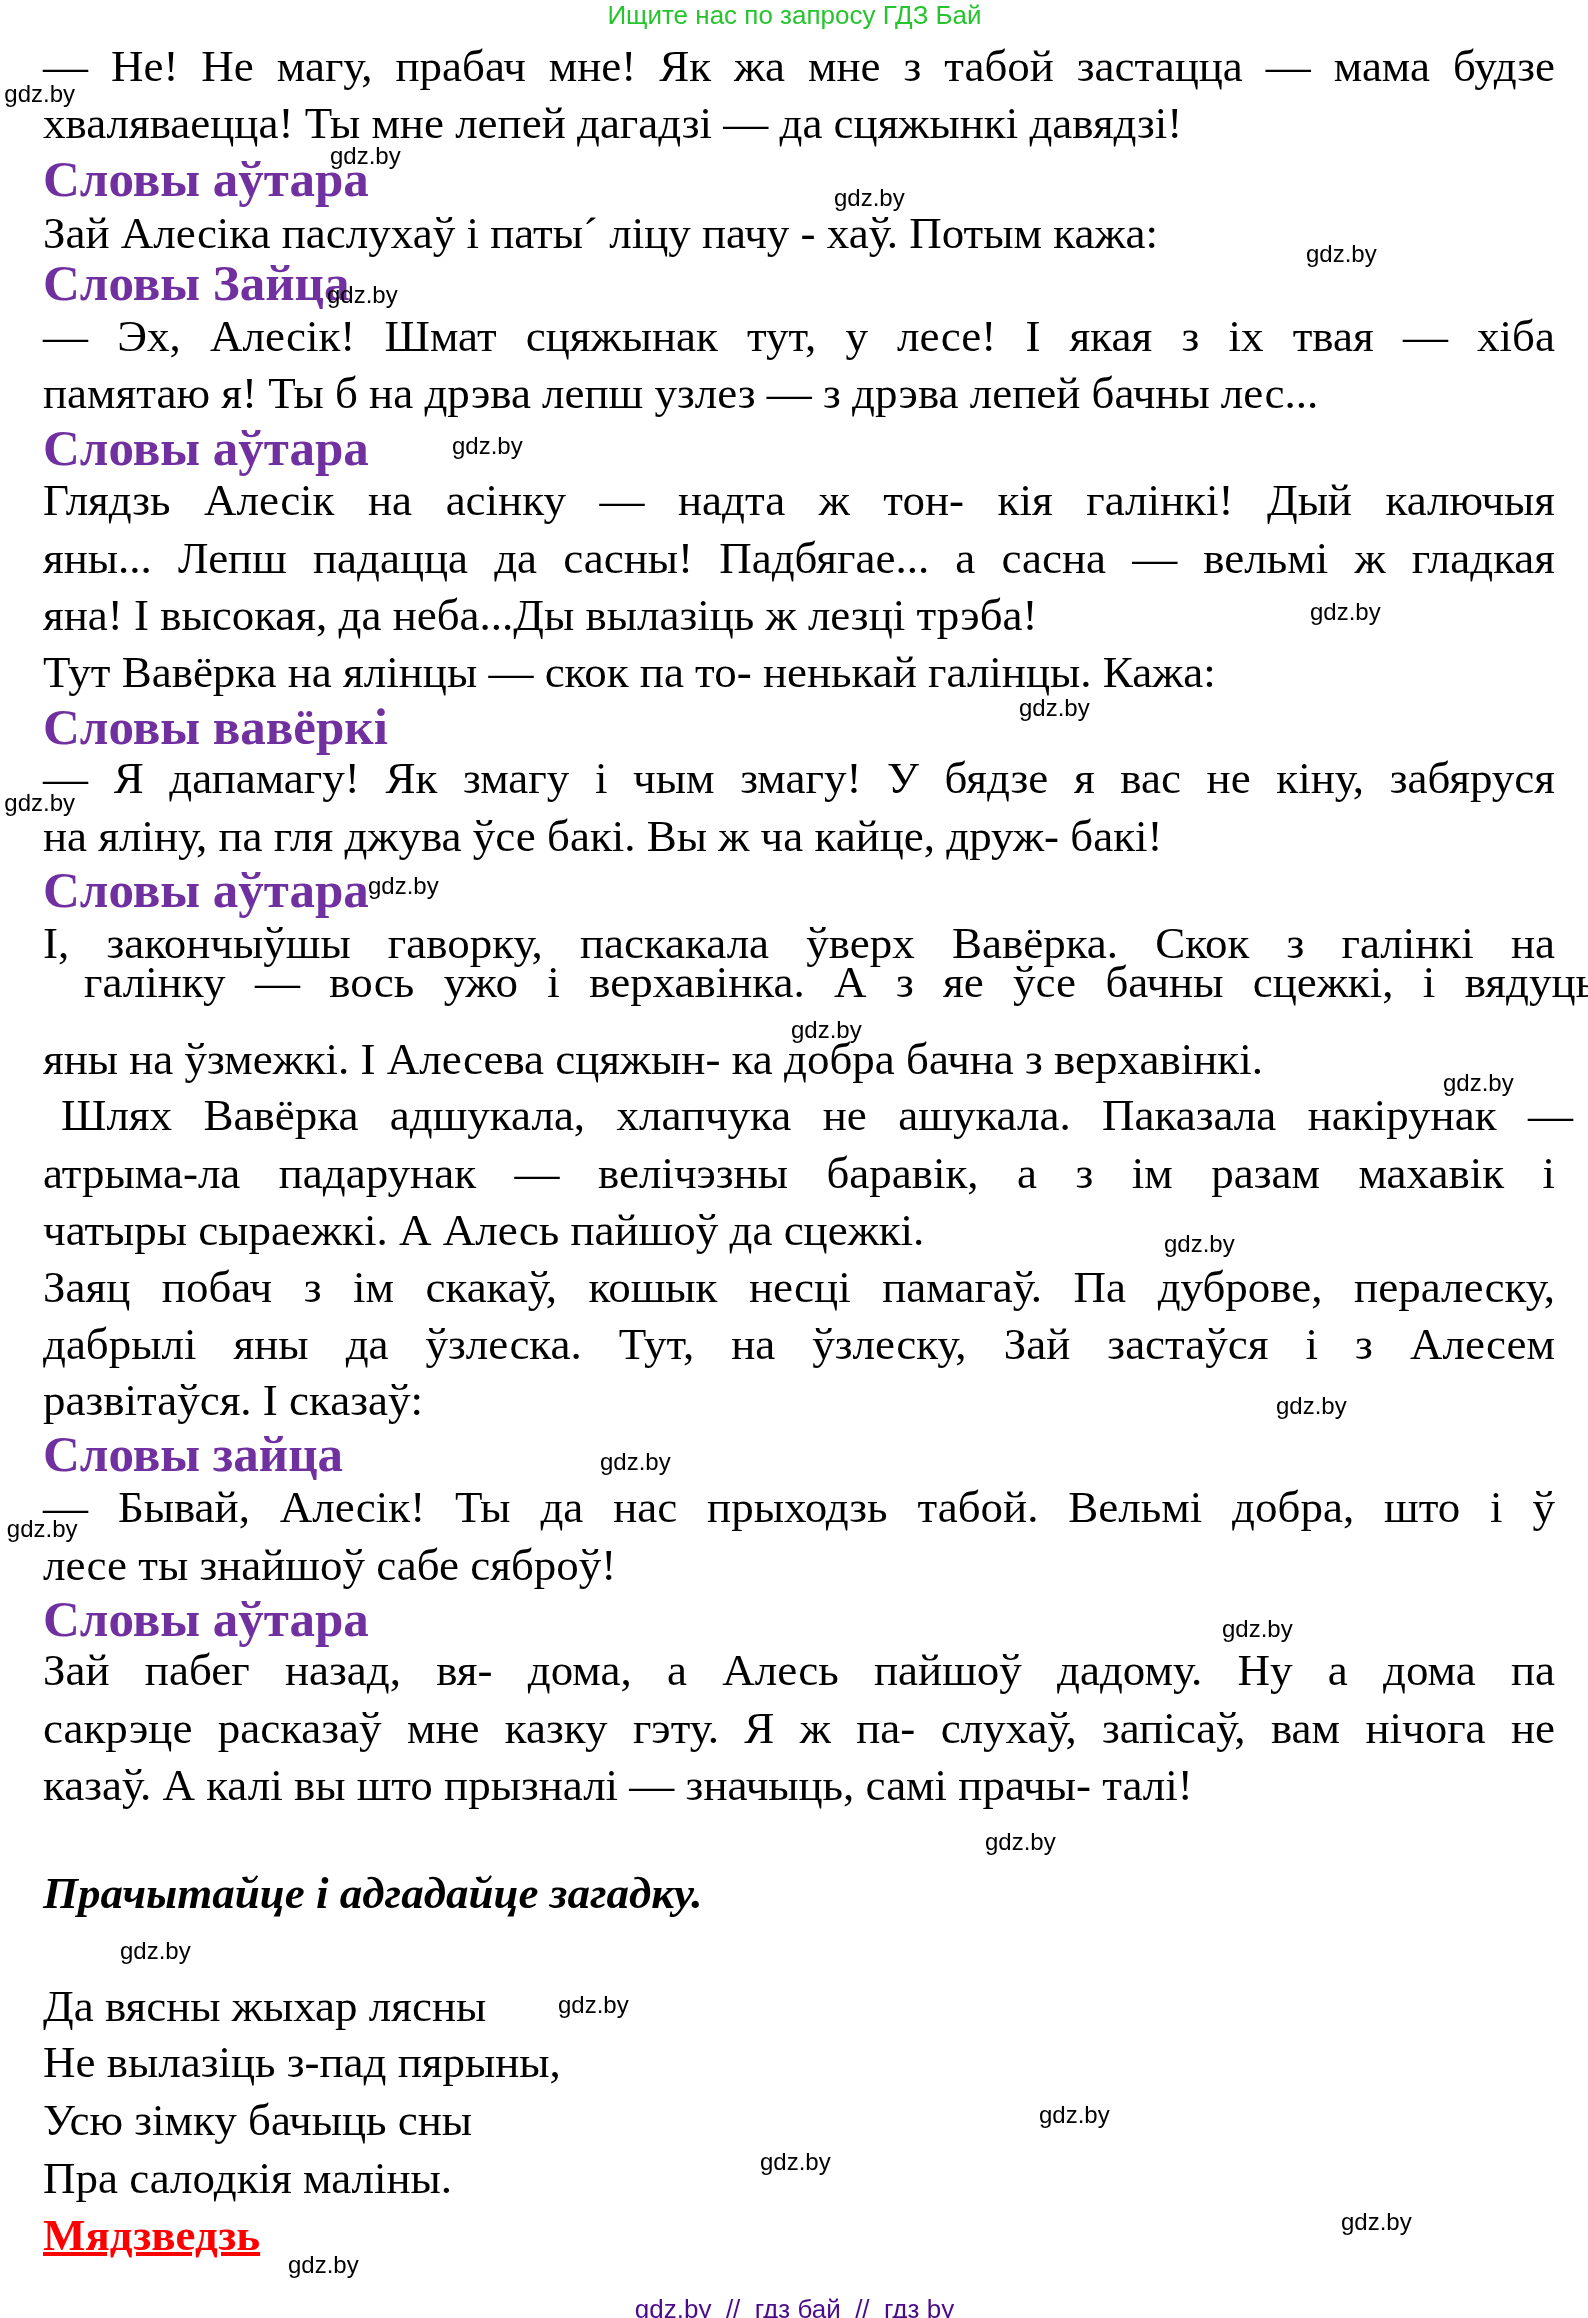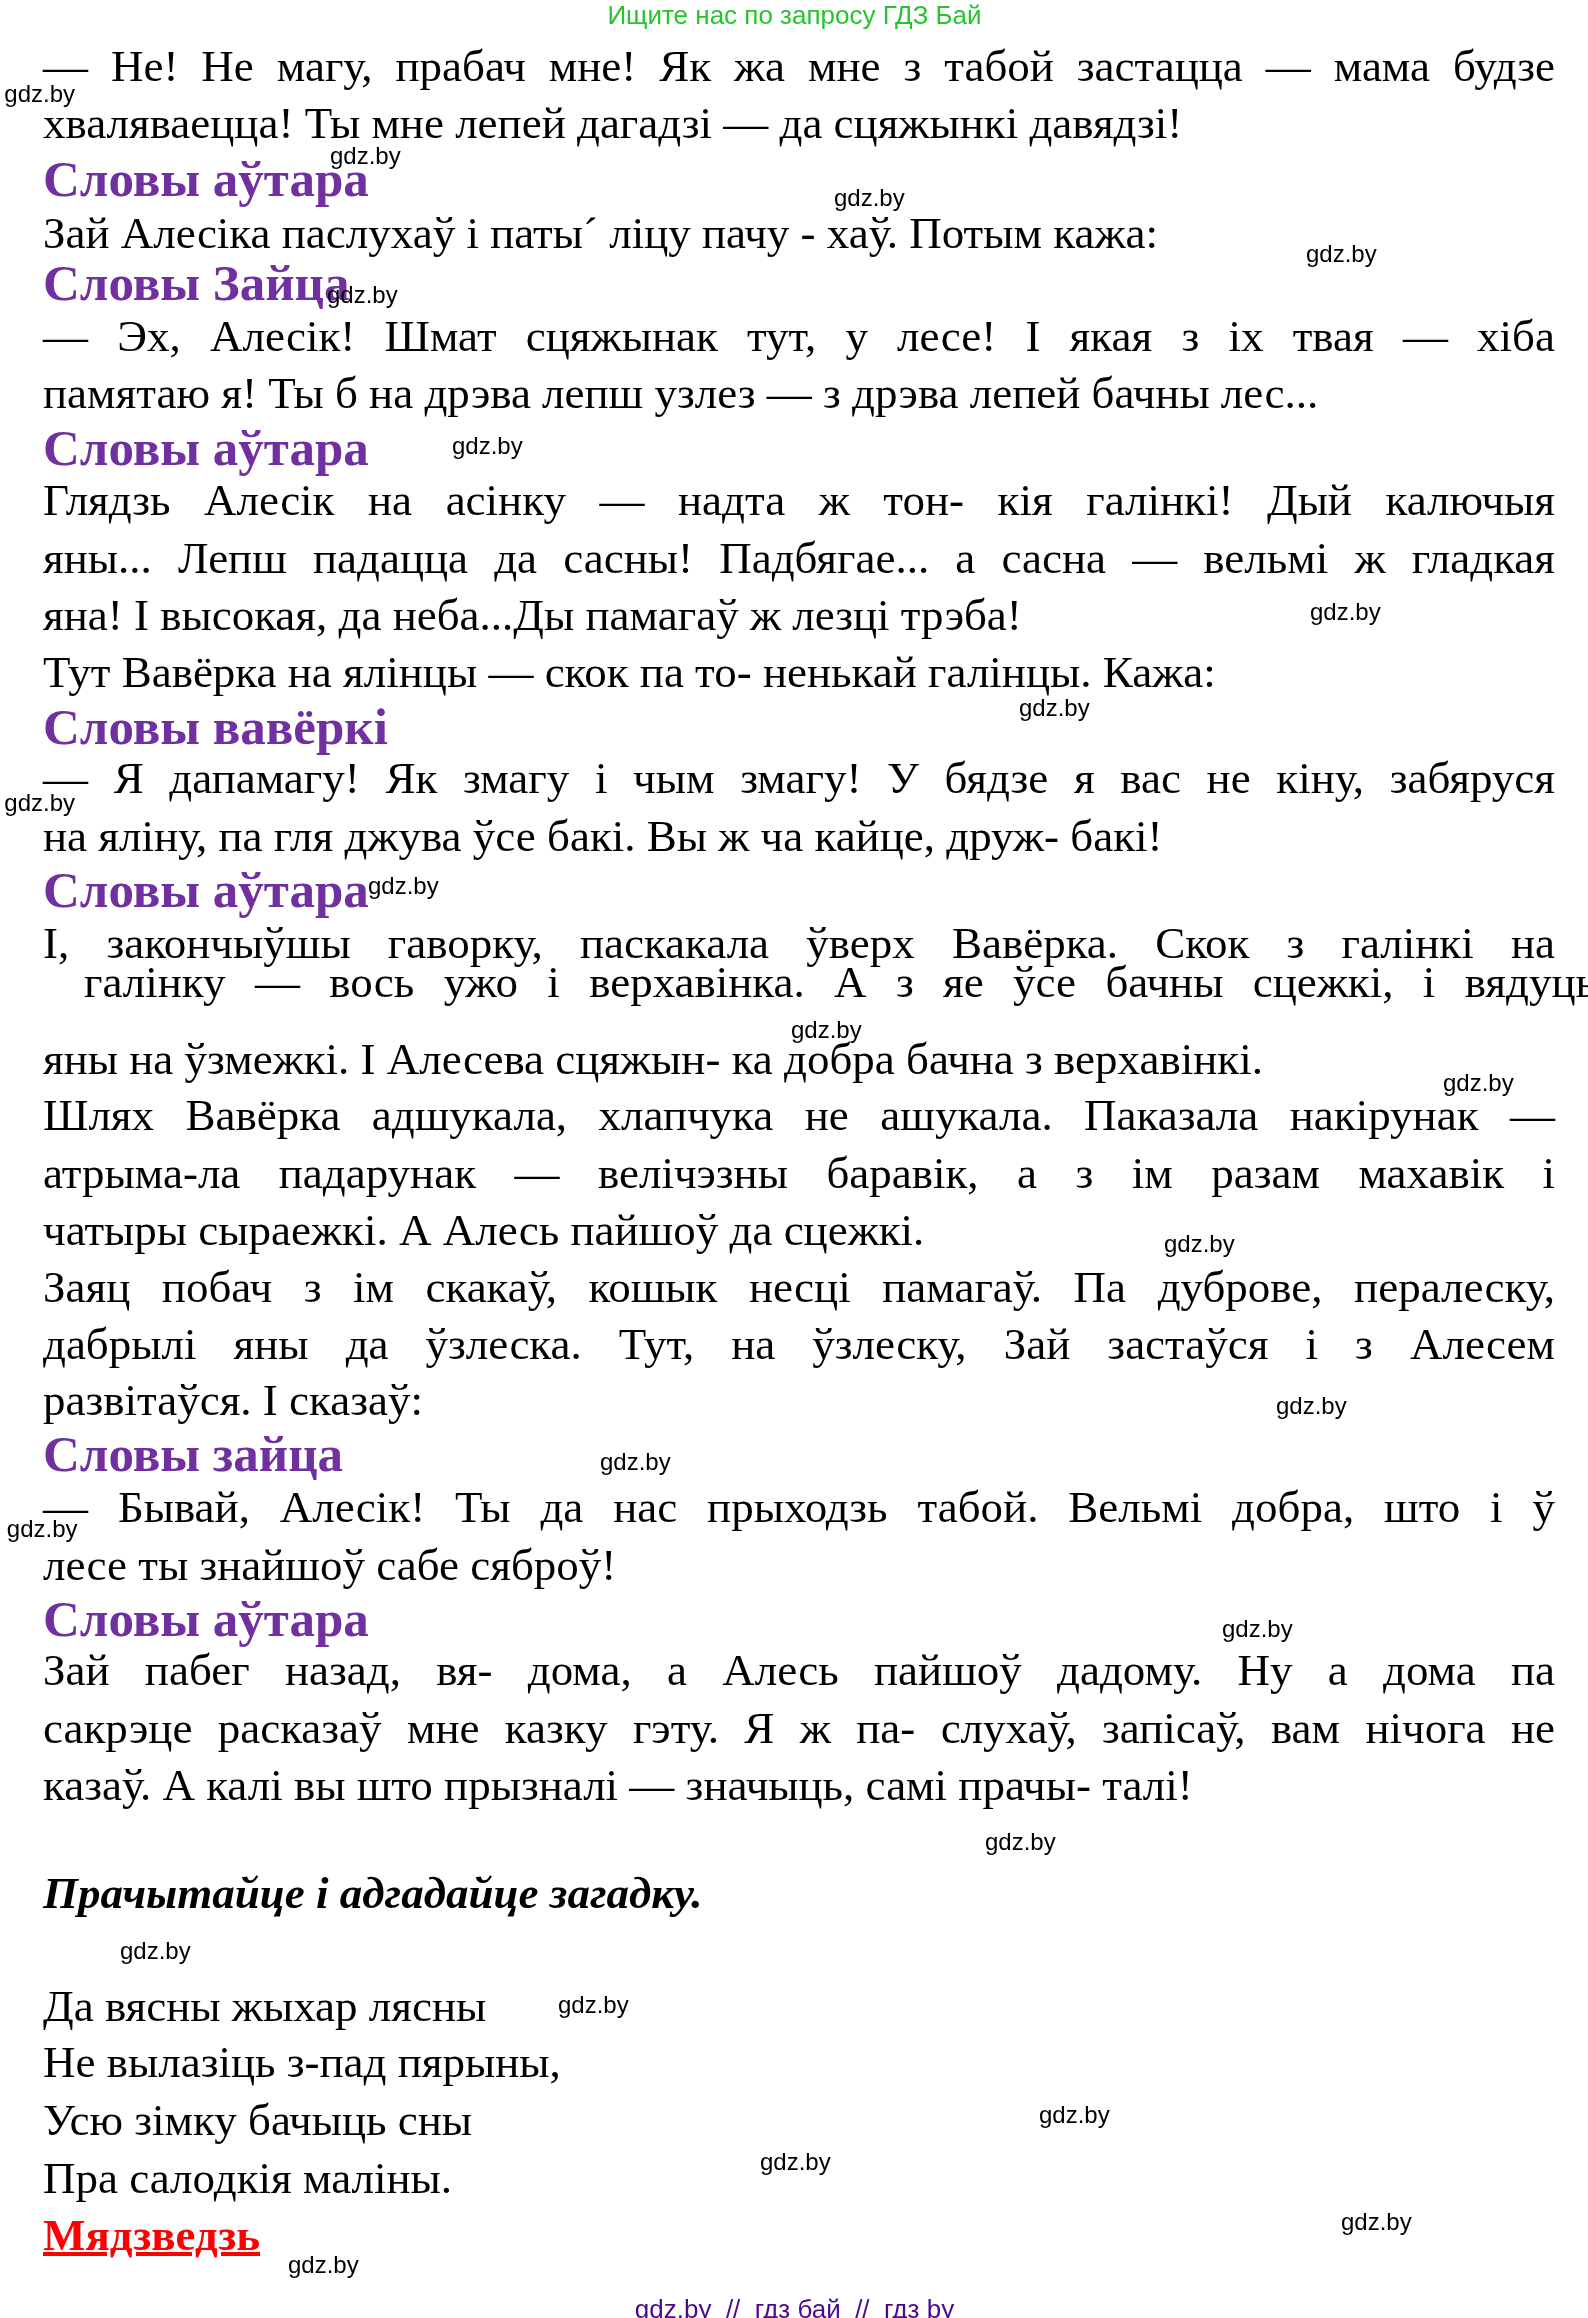--- a/index.html
+++ b/index.html
@@ -21,30 +21,30 @@
     <div class="ln j" style="top: 40px;">— Не! Не магу, прабач мне! Як жа мне з табой застацца — мама будзе</div>
     <div class="ln" style="top: 97px;">хваляваецца! Ты мне лепей дагадзі — да сцяжынкі давядзі!</div>
     <div class="hd" style="top: 155px;">Словы аўтара</div>
     <div class="ln" style="top: 207px;">Зай Алесіка паслухаў і паты´ ліцу пачу - хаў. Потым кажа:</div>
     <div class="hd" style="top: 259px;">Словы Зайца</div>
     <div class="ln j" style="top: 310px;">— Эх, Алесік! Шмат сцяжынак тут, у лесе! І якая з іх твая — хіба</div>
     <div class="ln" style="top: 367px;">памятаю я! Ты б на дрэва лепш узлез — з дрэва лепей бачны лес...</div>
     <div class="hd" style="top: 424px;">Словы аўтара</div>
     <div class="ln j" style="top: 474px;">Глядзь Алесік на асінку — надта ж тон- кія галінкі! Дый калючыя</div>
     <div class="ln j" style="top: 532px;">яны... Лепш падацца да сасны! Падбягае... а сасна — вельмі ж гладкая</div>
-    <div class="ln" style="top: 589px;">яна! І высокая, да неба...Ды памагаў ж лезці трэба!</div>
+    <div class="ln" style="top: 589px;">яна! І высокая, да неба...Ды вылазіць ж лезці трэба!</div>
     <div class="ln" style="top: 646px;">Тут Вавёрка на ялінцы — скок па то- ненькай галінцы. Кажа:</div>
     <div class="hd" style="top: 703px;">Словы вавёркі</div>
     <div class="ln j" style="top: 752px;">— Я дапамагу! Як змагу і чым змагу! У бядзе я вас не кіну, забяруся</div>
     <div class="ln" style="top: 810px;">на яліну, па гля джува ўсе бакі. Вы ж ча кайце, друж- бакі!</div>
     <div class="hd" style="top: 866px;">Словы аўтара</div>
     <div class="ln j" style="top: 917px;">І, закончыўшы гаворку, паскакала ўверх Вавёрка. Скок з галінкі на</div>
     <div class="ln j" style="top: 956px; margin-left: 41px;">галінку — вось ужо і верхавінка. А з яе ўсе бачны сцежкі, і вядуць</div>
     <div class="ln" style="top: 1033px;">яны на ўзмежкі. І Алесева сцяжын- ка добра бачна з верхавінкі.</div>
-    <div class="ln j" style="top: 1089px;">Шлях Вавёрка адшукала, хлапчука не ашукала. Паказала накірунак —</div>
+    <div class="ln j" style="top: 1089px; margin-left: 18px;">Шлях Вавёрка адшукала, хлапчука не ашукала. Паказала накірунак —</div>
     <div class="ln j" style="top: 1147px;">атрыма-ла падарунак — велічэзны баравік, а з ім разам махавік і</div>
     <div class="ln" style="top: 1204px;">чатыры сыраежкі. А Алесь пайшоў да сцежкі.</div>
     <div class="ln j" style="top: 1261px;">Заяц побач з ім скакаў, кошык несці памагаў. Па дуброве, пералеску,</div>
     <div class="ln j" style="top: 1318px;">дабрылі яны да ўзлеска. Тут, на ўзлеску, Зай застаўся і з Алесем</div>
     <div class="ln" style="top: 1374px;">развітаўся. І сказаў:</div>
     <div class="hd" style="top: 1430px;">Словы зайца</div>
     <div class="ln j" style="top: 1481px;">— Бывай, Алесік! Ты да нас прыходзь табой. Вельмі добра, што і ў</div>
     <div class="ln" style="top: 1539px;">лесе ты знайшоў сабе сяброў!</div>
     <div class="hd" style="top: 1595px;">Словы аўтара</div>
     <div class="ln j" style="top: 1644px;">Зай пабег назад, вя- дома, а Алесь пайшоў дадому. Ну а дома па</div>

